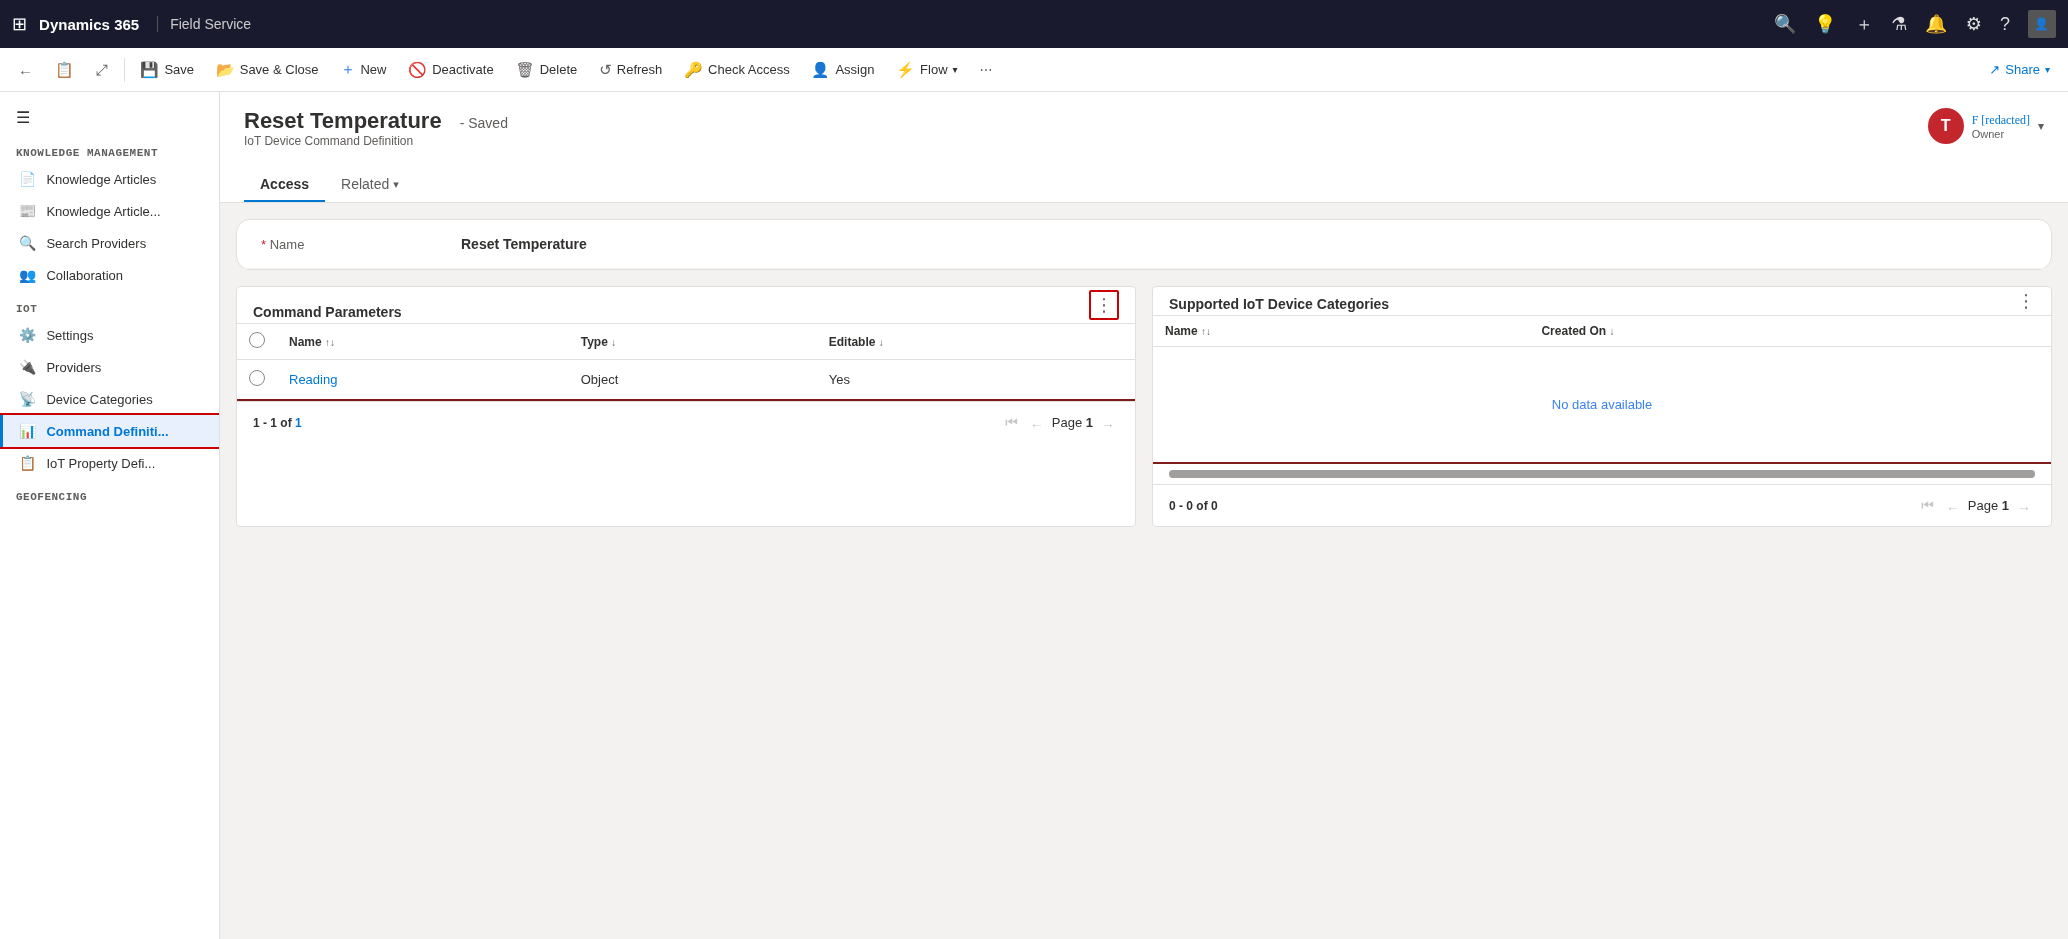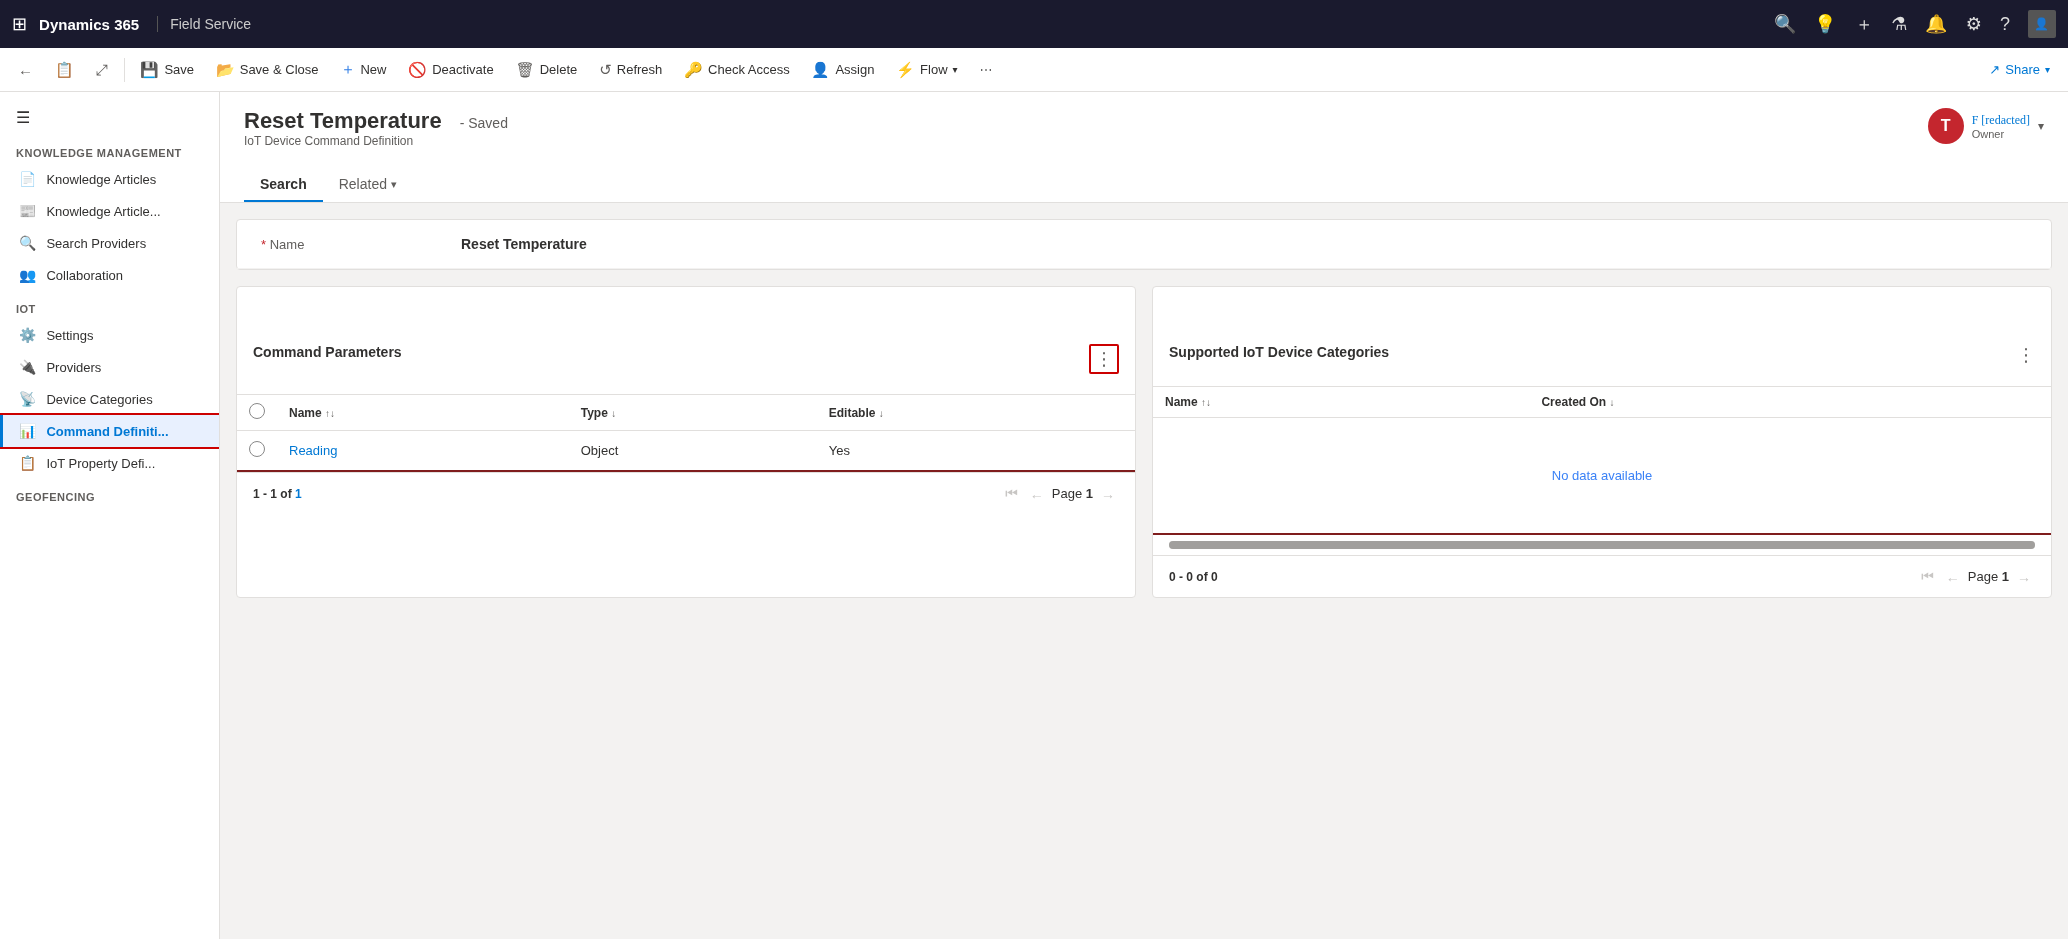--- a/index.html
+++ b/index.html
@@ -66,21 +66,21 @@
     }
     .sidebar-hamburger {
       padding: 8px 16px;
       cursor: pointer;
       color: #323130;
       font-size: 16px;
       display: flex; align-items: center;
     }
     .sidebar-section-title {
       font-size: 11px; font-weight: 600; color: #605e5c;
-      padding: 12px 16px 4px 16px; text-transform: uppercase; letter-spacing: 0.5px;
+      padding: 12px 16px 4px 16px; text-transform: uppercase; letter-spacing: 0.5px; font-family: Liberation Mono, monospace;
     }
     .sidebar-item {
       display: flex; align-items: center; gap: 10px;
       padding: 8px 16px; cursor: pointer; color: #323130; font-size: 13px;
       border-left: 3px solid transparent;
     }
     .sidebar-item.active {
       background: #e8f0fe; border-left: 3px solid #0078d4; color: #0078d4; font-weight: 600;
       outline: 2px solid #cc0000;
     }
@@ -127,40 +127,40 @@
       padding: 8px 16px; cursor: pointer; font-size: 14px; color: #605e5c;
       border-bottom: 2px solid transparent; display: flex; align-items: center; gap: 4px;
     }
     .tab.active { color: #323130; border-bottom: 2px solid #0078d4; font-weight: 600; }
 
     
     .form-section {
       background: #fff;
       margin: 16px;
       border: 1px solid #e1dfdd;
-      border-radius: 4px;
+      border-radius: 14px;
     }
     .form-row {
       display: flex; align-items: center;
       padding: 16px 24px; border-bottom: 1px solid #f3f2f1;
     }
     .form-label { width: 200px; font-size: 13px; color: #605e5c; flex-shrink: 0; }
     .form-value { font-size: 14px; color: #323130; font-weight: 600; }
 
     
     .tables-section {
       display: flex; gap: 16px;
       padding: 0 16px 16px 16px;
     }
     .table-panel {
       flex: 1; background: #fff; border: 1px solid #e1dfdd; border-radius: 4px; overflow: hidden;
     }
     .table-header {
-      display: flex; align-items: flex-start; justify-content: space-between;
-      padding: 20px 16px; border-bottom: 1px solid #e1dfdd; margin-top: 37px;
+      display: flex; align-items: flex-end; justify-content: space-between;
+      padding: 3px 16px; border-bottom: 1px solid #e1dfdd;
     }
     .table-title { font-size: 14px; font-weight: 600; color: #323130; }
     .table-more { color: #605e5c; cursor: pointer; font-size: 18px; }
     .table-more.highlighted {
       border: 2px solid #cc0000; border-radius: 2px; padding: 2px 4px;
     }
 
     
     .data-table { width: 100%; border-collapse: collapse; }
     .data-table th {
@@ -363,21 +363,21 @@
           <div class="owner-info">
             <span class="owner-name">F [redacted]</span>
             <span class="owner-label">Owner</span>
           </div>
           <span class="owner-chevron">▾</span>
         </div>
       </div>
 
       <div class="tabs">
         <div class="tab active">
-          <span>Search</span>
+          <span>Access</span>
         </div>
         <div class="tab">
           <span>Related</span>
           <span style="font-size:11px;">▾</span>
         </div>
       </div>
     </div>
 
     <div class="form-section">
       <div class="form-row">

